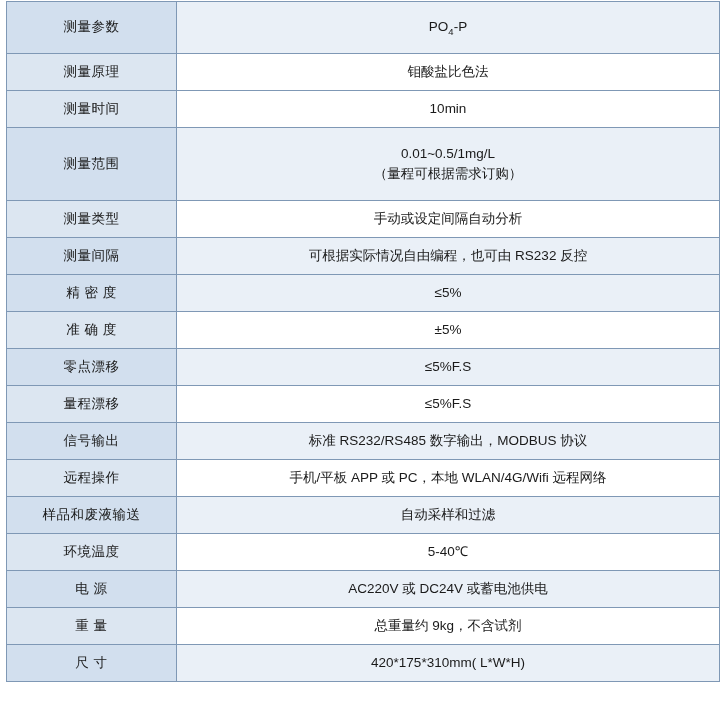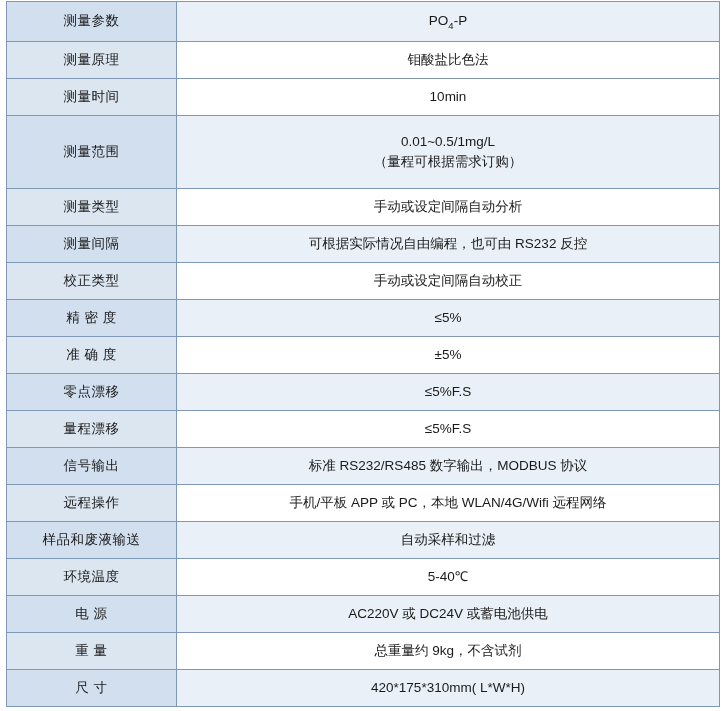--- a/index.html
+++ b/index.html
@@ -58,21 +58,21 @@
 </head>
 <body>
 
 <table id="spec-table">
   <colgroup>
     <col class="c-param">
     <col class="c-value">
   </colgroup>
   <tbody>
 
-    <tr class="shaded" style="height: 40px;">
+    <tr class="shaded" style="height: 52px;">
       <td class="param">测量参数</td>
       <td class="value"><span>PO</span><span class="sub">4</span><span>-P</span></td>
     </tr>
 
     <tr style="height: 37px;">
       <td class="param">测量原理</td>
       <td class="value">钼酸盐比色法</td>
     </tr>
 
     <tr style="height: 37px;">
@@ -91,24 +91,20 @@
     <tr style="height: 37px; padding-left: 10px;">
       <td class="param">测量类型</td>
       <td class="value">手动或设定间隔自动分析</td>
     </tr>
 
     <tr class="shaded" style="height: 37px;">
       <td class="param">测量间隔</td>
       <td class="value">可根据实际情况自由编程，也可由 RS232 反控</td>
     </tr>
 
-    <tr style="height: 37px;">
-      <td class="param">校正类型</td>
-      <td class="value">手动或设定间隔自动校正</td>
-    </tr>
 
     <tr class="shaded" style="height: 37px;">
       <td class="param wide-space">精 密 度</td>
       <td class="value">≤5%</td>
     </tr>
 
     <tr style="height: 37px;">
       <td class="param wide-space">准 确 度</td>
       <td class="value">±5%</td>
     </tr>

